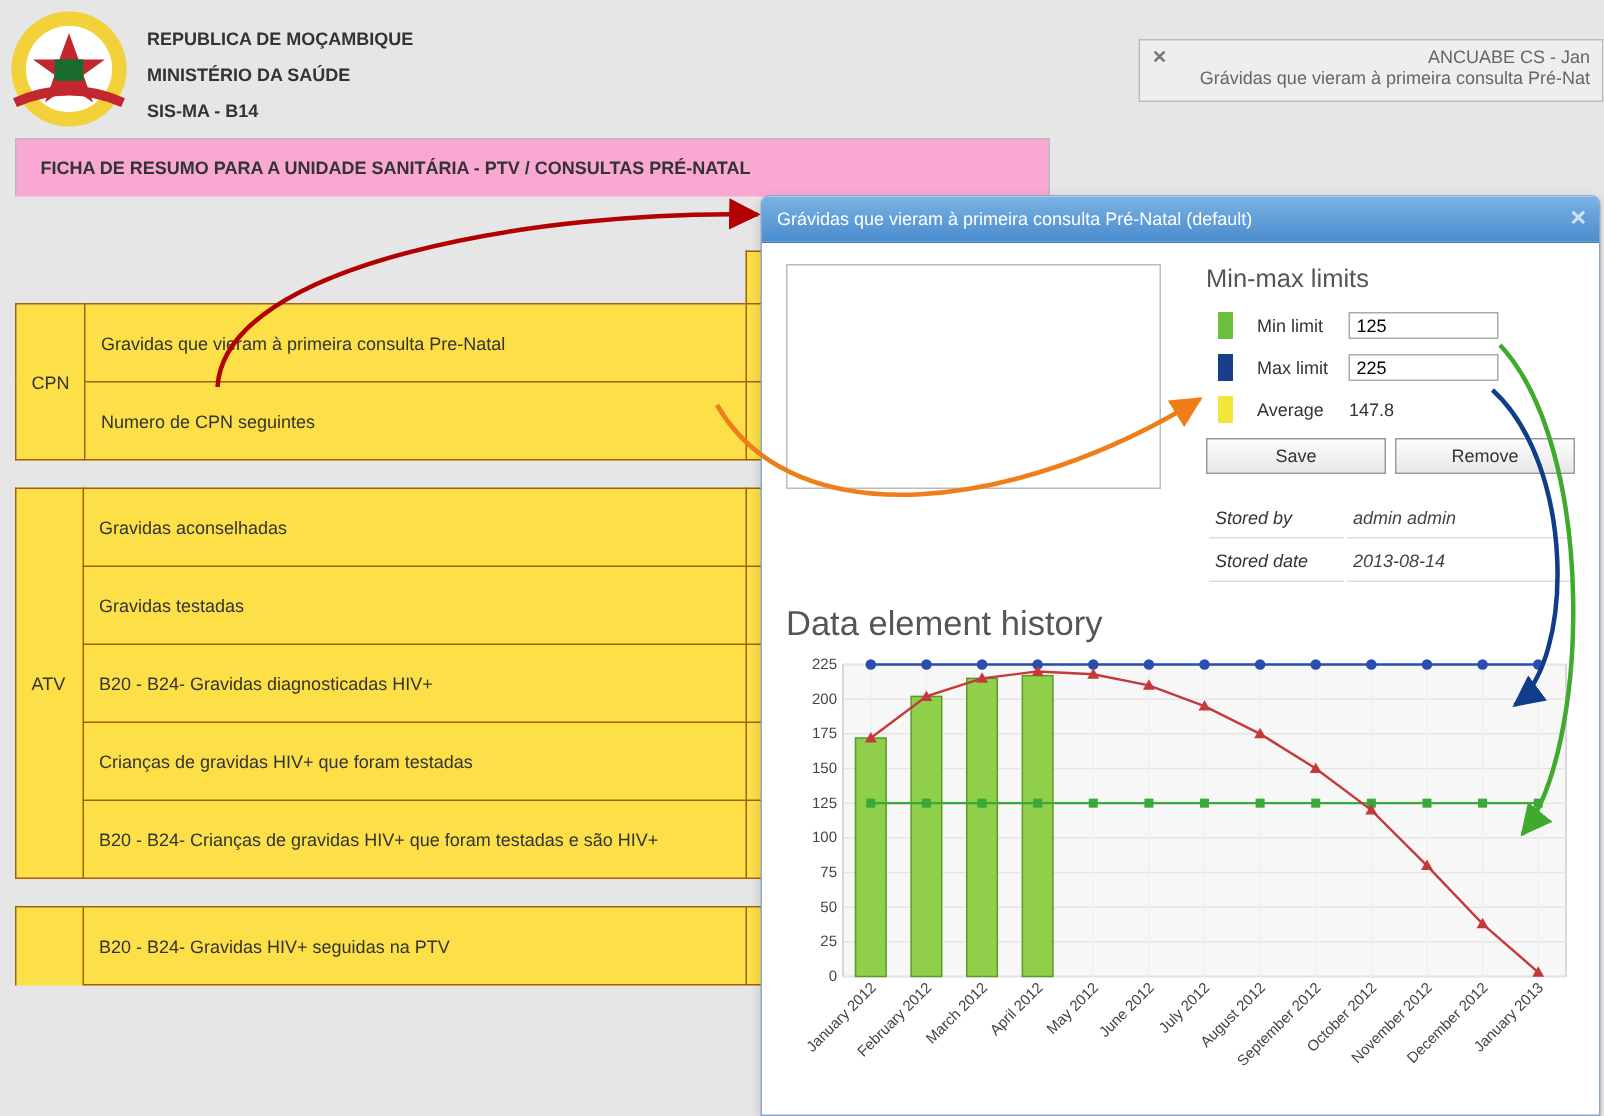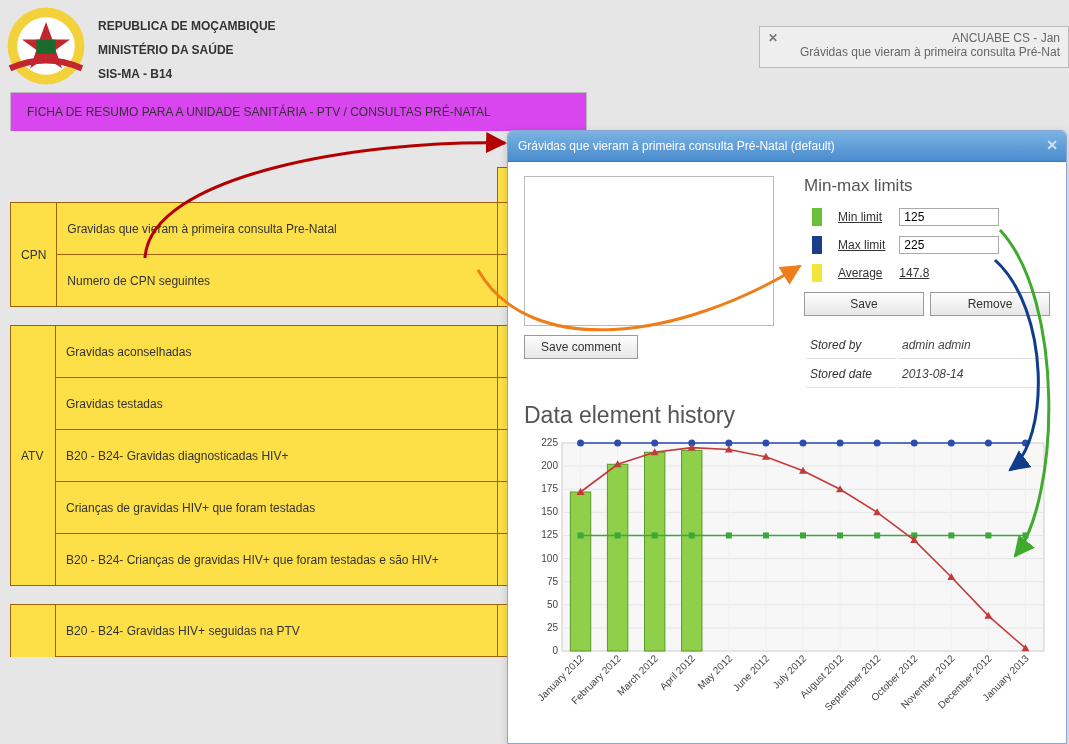--- a/index.html
+++ b/index.html
@@ -38,25 +38,25 @@
   .notif .x { position:absolute; top:4px; left:8px; font-weight:bold; color:#777; cursor:pointer;}
   .notif div:first-of-type { text-align:right; color:#666;}
   .notif div:last-of-type { text-align:right; }
 
   
   .form-title {
     margin: 0 10px;
     border: 1px solid #bbb;
     border-bottom: none;
     padding: 12px 16px;
-    font-weight: normal;
+    font-weight: bold;
     font-size: 12px;
     color:#333;
-    background:#d946ef;
-    width: 577px;
+    background:#f9a8d4;
+    width: 690px;
   }
 
   
   table.form {
     border-collapse: collapse;
     margin: 0 10px 18px 10px;
     width: 690px;
   }
   table.form td, table.form th {
     border: 1px solid #a16207;
@@ -110,21 +110,21 @@
   .btn {
     background: linear-gradient(#fdfdfd,#e7e7e7);
     border:1px solid #999;
     padding: 4px 16px;
     font-size:12px;
     cursor:pointer;
     color:#333;
   }
   .btn-row { margin-top:6px; }
   .limits-table { margin-top:4px; }
-  .limits-table tr td { padding:4px 6px; font-size:12px; vertical-align:middle;text-decoration:underline;}
+  .limits-table tr td { padding:4px 6px; font-size:12px; vertical-align:middle;}
   .lim-swatch { display:inline-block; width:10px; height:18px; vertical-align:middle; margin-right:2px;}
   .sw-green{background:#6bbf3a;}
   .sw-blue{background:#1a3f8a;}
   .sw-yellow{background:#f2e63b;}
   .lim-input{ width:100px; height:18px; border:1px solid #aaa; padding:0 4px; font-size:12px;}
   .btn-pair{ display:flex; gap:6px; margin-top:4px;}
   .btn-pair .btn{ flex:1; text-align:center;}
   .info-table { width:100%; margin-top:14px;font-style:italic; }
   .info-table td { border-bottom:1px solid #ddd; padding:6px 4px; font-size:12px; color:#444;}
   .info-table td:first-child{ width:90px; color:#333;}
@@ -236,23 +236,20 @@
 <div class="popup">
   <div class="popup-title">
     <span>Grávidas que vieram à primeira consulta Pré-Natal (default)</span>
     <span class="close-x">✕</span>
   </div>
 
   <div class="popup-body">
 
     <div class="popup-left">
       <textarea class="comment-area" style=""></textarea>
-      <div class="btn-row">
-        <button class="btn">Save comment</button>
-      </div>
     </div>
 
     <div class="popup-right">
       <div class="sec-title">Min-max limits</div>
       <table class="limits-table">
         <tbody>
             <tr>
           <td><span class="lim-swatch sw-green"></span></td>
           <td>Min limit</td>
           <td><input class="lim-input" value="125" style=""></td>

